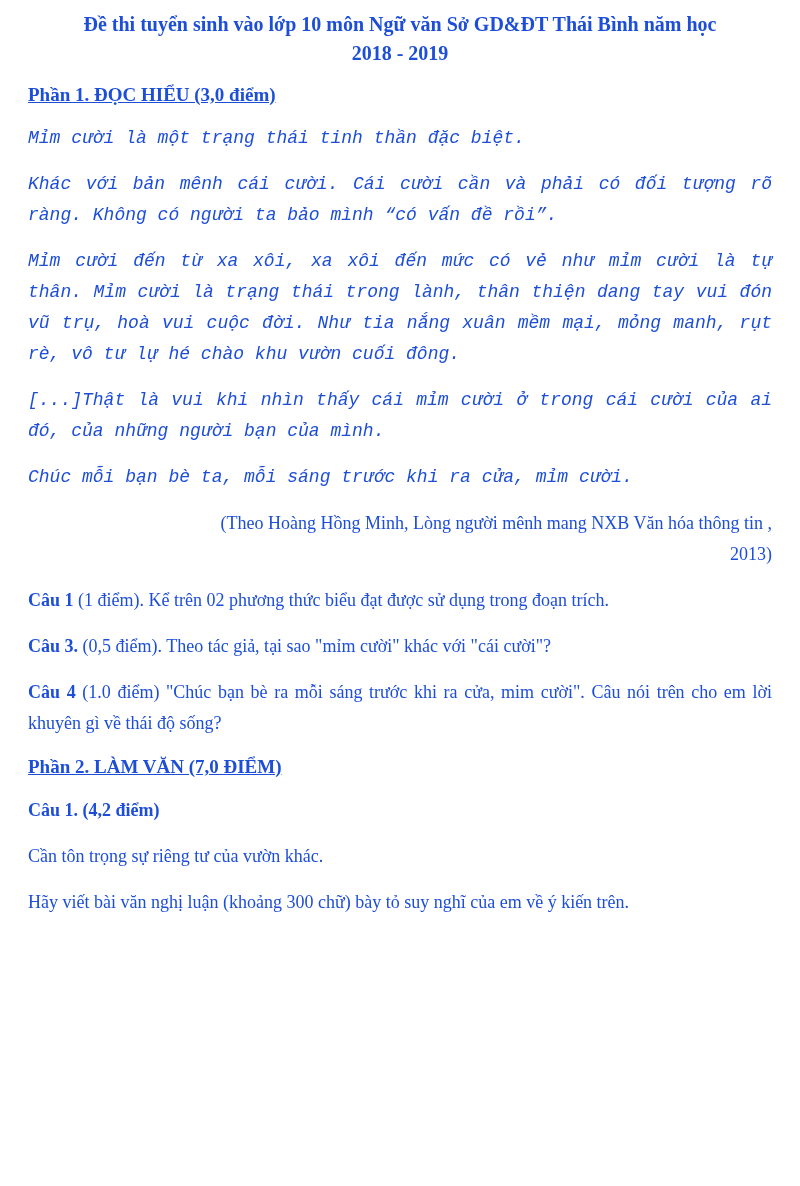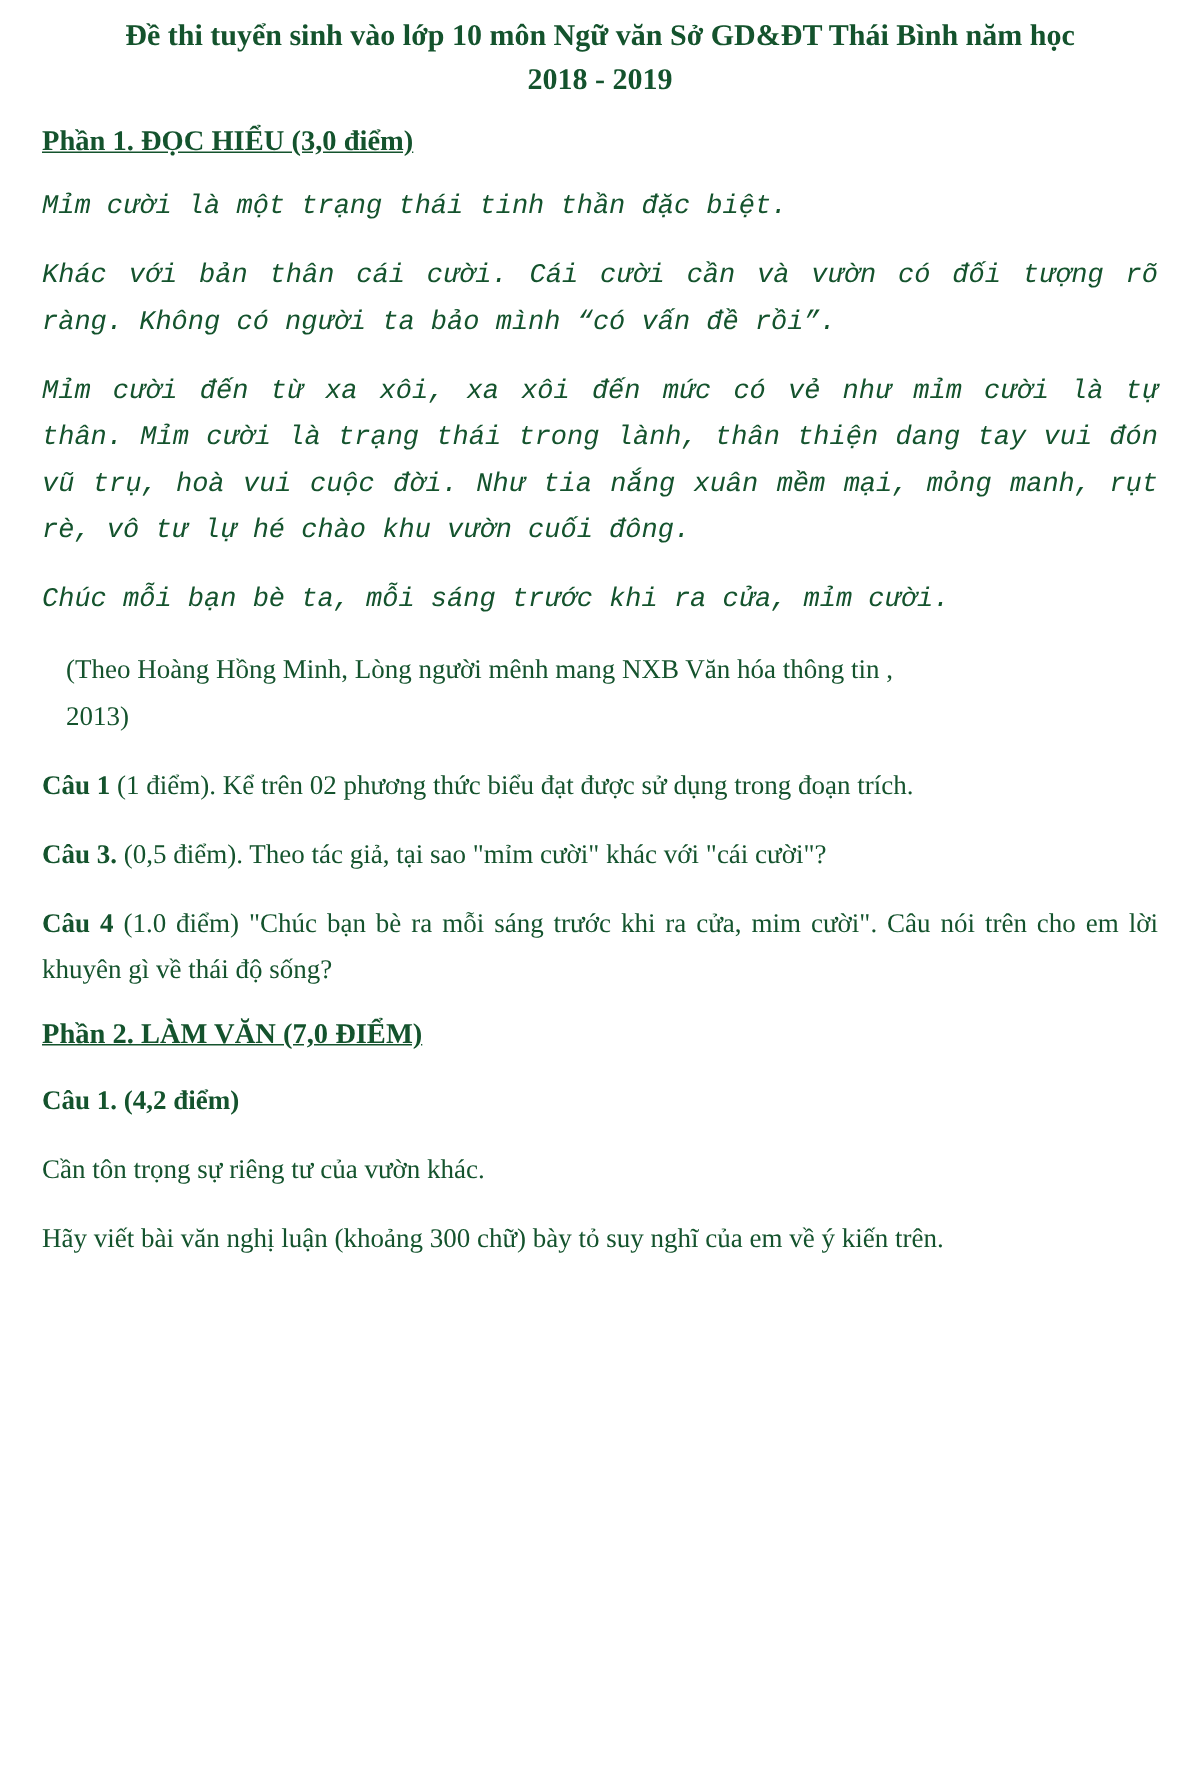--- a/index.html
+++ b/index.html
@@ -12,21 +12,21 @@
     min-height: 1186px;
     box-sizing: border-box;
   }
   .doc {
     box-sizing: border-box;
     width: 800px;
     min-height: 1186px;
     padding: 6px 28px 16px 28px;
     font-family: "Liberation Serif", serif;
     font-size: 18px;
-    color: #14532d;
+    color: #1d4ed8;
     background: #ffffff;
   }
   .title {
     text-align: center;
     font-weight: bold;
     font-size: 20px;
     line-height: 29px;
     margin: 4px 0 10px 0;
   }
   .section-heading {
@@ -40,22 +40,23 @@
   p {
     line-height: 31px;
     margin: 15px 0;
     text-align: justify;
   }
   .passage {
     font-style: italic;
     font-family: Liberation Mono, monospace;
   }
   .attribution {
+    text-align: right;
     line-height: 31px;
-    margin: 15px 16px;
+    margin: 15px 0;
   }
   .quote {
     font-style: italic;
   }
   .bold-line {
     font-weight: bold;
   }
   b { font-weight: bold; }
 </style>
 </head>
@@ -64,22 +65,23 @@
 <div class="doc">
 
   <div class="title">
     <div>Đề thi tuyển sinh vào lớp 10 môn Ngữ văn Sở GD&amp;ĐT Thái Bình năm học</div>
     <div>2018 - 2019</div>
   </div>
 
   <h2 class="section-heading">Phần 1. ĐỌC HIỂU (3,0 điểm)</h2>
 
   <p class="passage">Mỉm cười là một trạng thái tinh thần đặc biệt.</p>
-  <p class="passage">Khác với bản thân cái cười. Cái cười cần và vườn có đối tượng rõ ràng. Không có người ta bảo mình “có vấn đề rồi”.</p>
+  <p class="passage">Khác với bản mênh cái cười. Cái cười cần và phải có đối tượng rõ ràng. Không có người ta bảo mình “có vấn đề rồi”.</p>
   <p class="passage">Mỉm cười đến từ xa xôi, xa xôi đến mức có vẻ như mỉm cười là tự thân. Mỉm cười là trạng thái trong lành, thân thiện dang tay vui đón vũ trụ, hoà vui cuộc đời. Như tia nắng xuân mềm mại, mỏng manh, rụt rè, vô tư lự hé chào khu vườn cuối đông.</p>
+  <p class="passage">[...]Thật là vui khi nhìn thấy cái mỉm cười ở trong cái cười của ai đó, của những người bạn của mình.</p>
   <p class="passage">Chúc mỗi bạn bè ta, mỗi sáng trước khi ra cửa, mỉm cười.</p>
 
   <div class="attribution">
     <div>(Theo Hoàng Hồng Minh, Lòng người mênh mang NXB Văn hóa thông tin ,</div>
     <div>2013)</div>
   </div>
 
   <p class="question"><b>Câu 1</b><span> (1 điểm). Kể trên 02 phương thức biểu đạt được sử dụng trong đoạn trích.</span></p>
 
 

